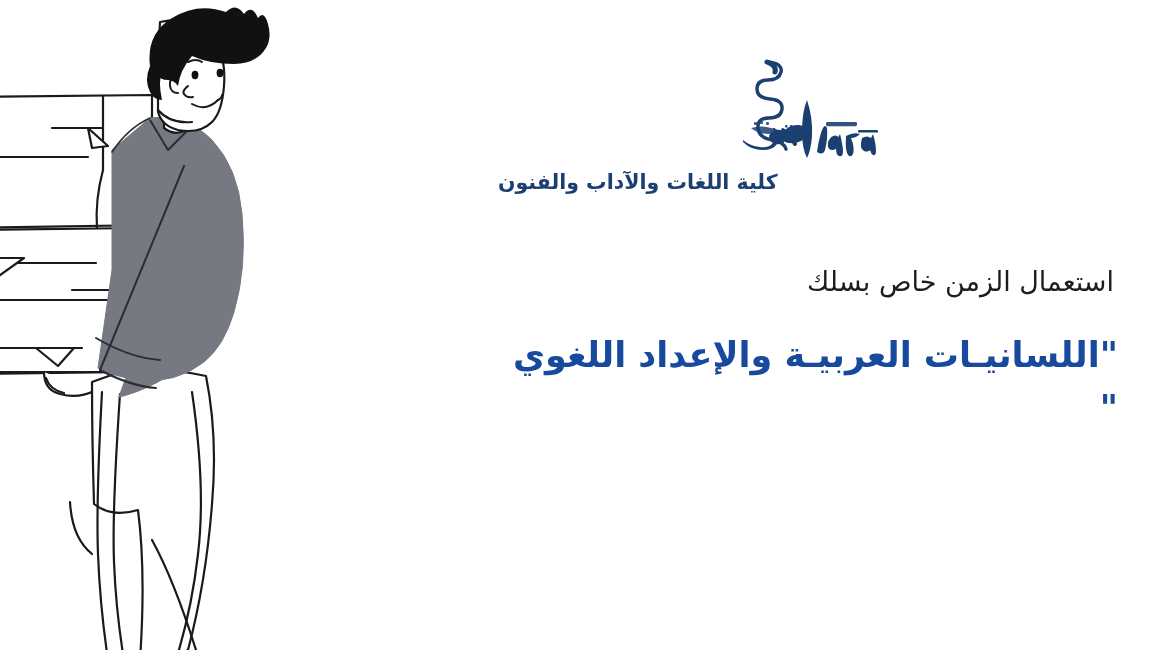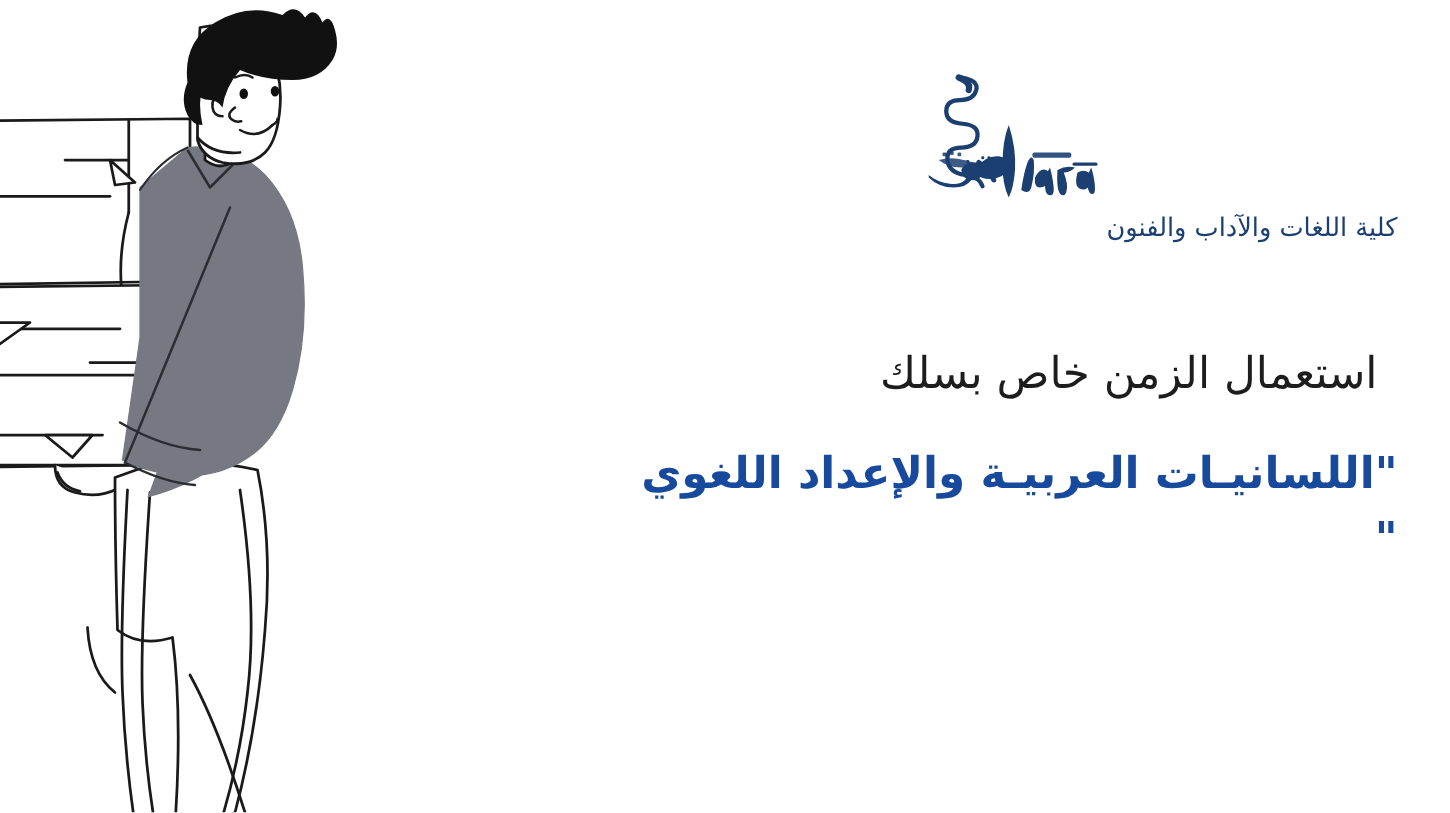--- a/index.html
+++ b/index.html
@@ -55,38 +55,38 @@
   }
   .logo-mark {
     display: block;
     margin: 0 auto;
     width: 150px;
     height: 108px;
   }
   .faculty-name {
     margin: 6px 0 0 0;
     font-size: 20.5px;
-    font-weight: 400;
+    font-weight: 700;
     color: #1c3f72;
     letter-spacing: 0px;
     line-height: 1.25;
-    text-align: right;
+    text-align: left;
     direction: rtl;
   }
 
   
   .heading-block {
     position: absolute;
     top: 258px;
     right: 0;
     width: 100%;
   }
   .subject-line {
-    margin: 16px;
-    font-size: 35px;
+    margin: 4px;
+    font-size: 27px;
     font-weight: 400;
     color: #1d1d1d;
     line-height: 1.45;
     text-align: right;
     direction: rtl;
     white-space: nowrap;
   }
   .program-title {
     margin: 28px 0 0 0;
     font-size: 35px;

